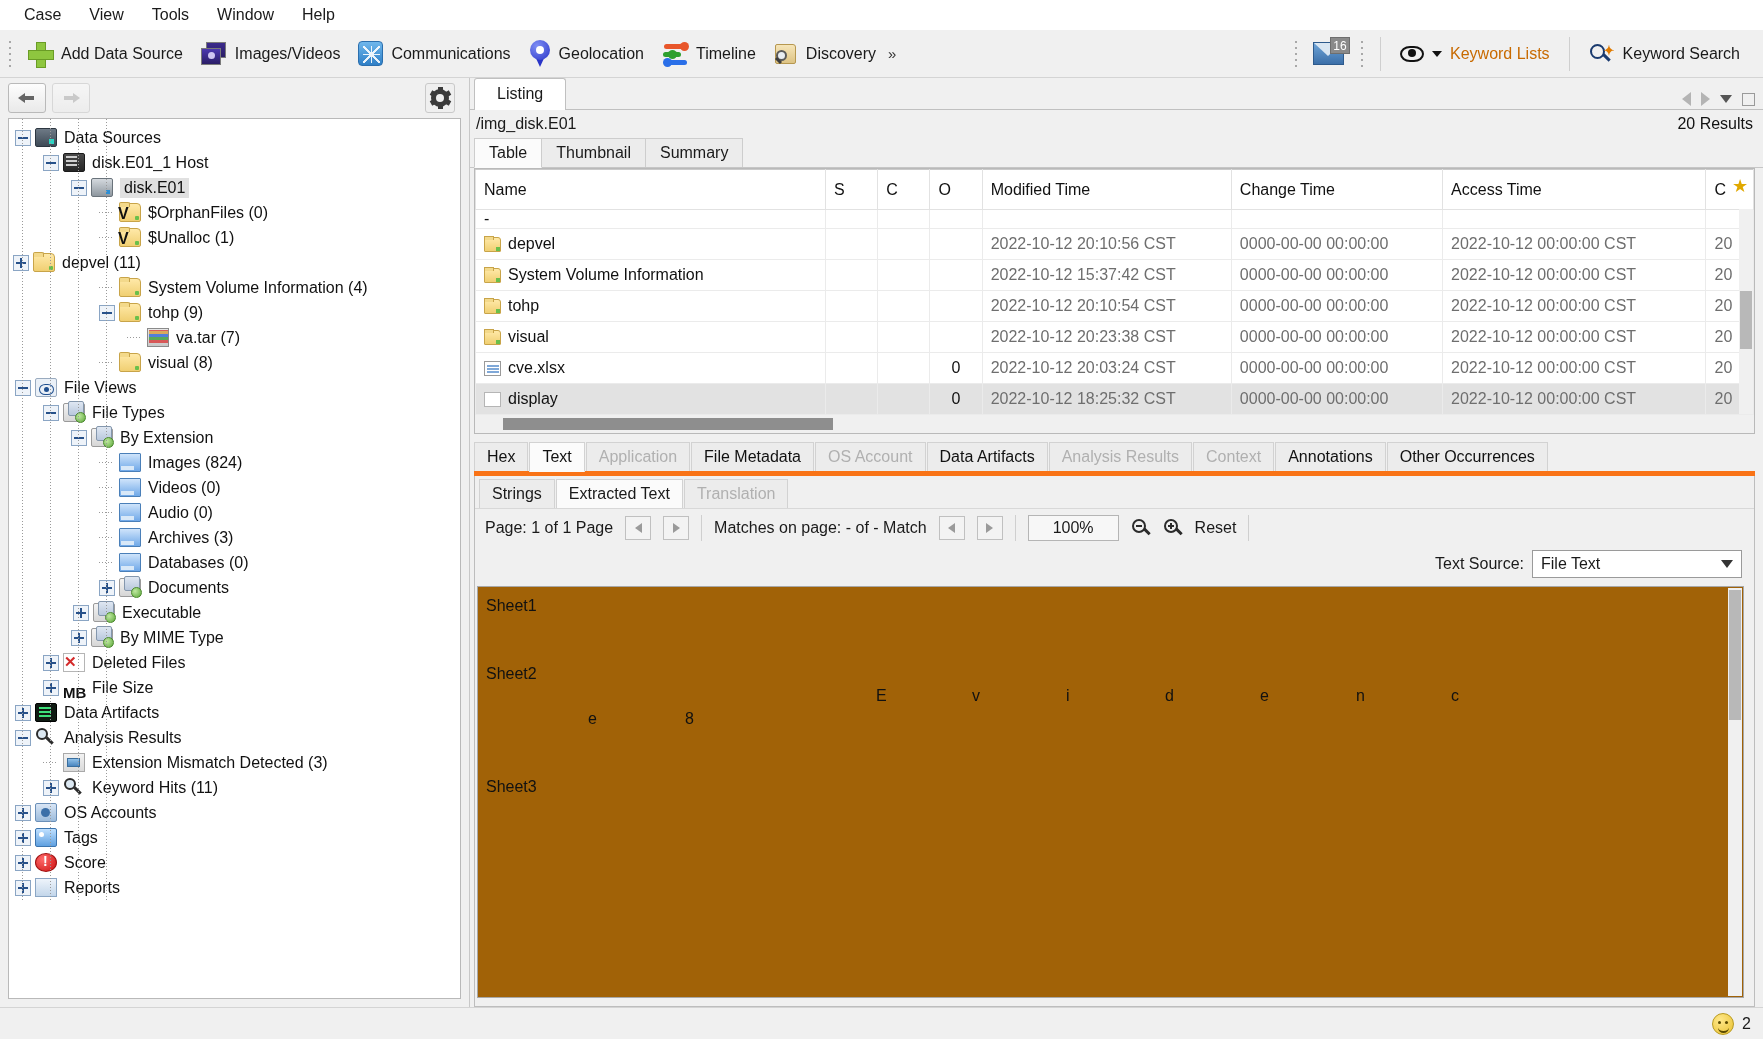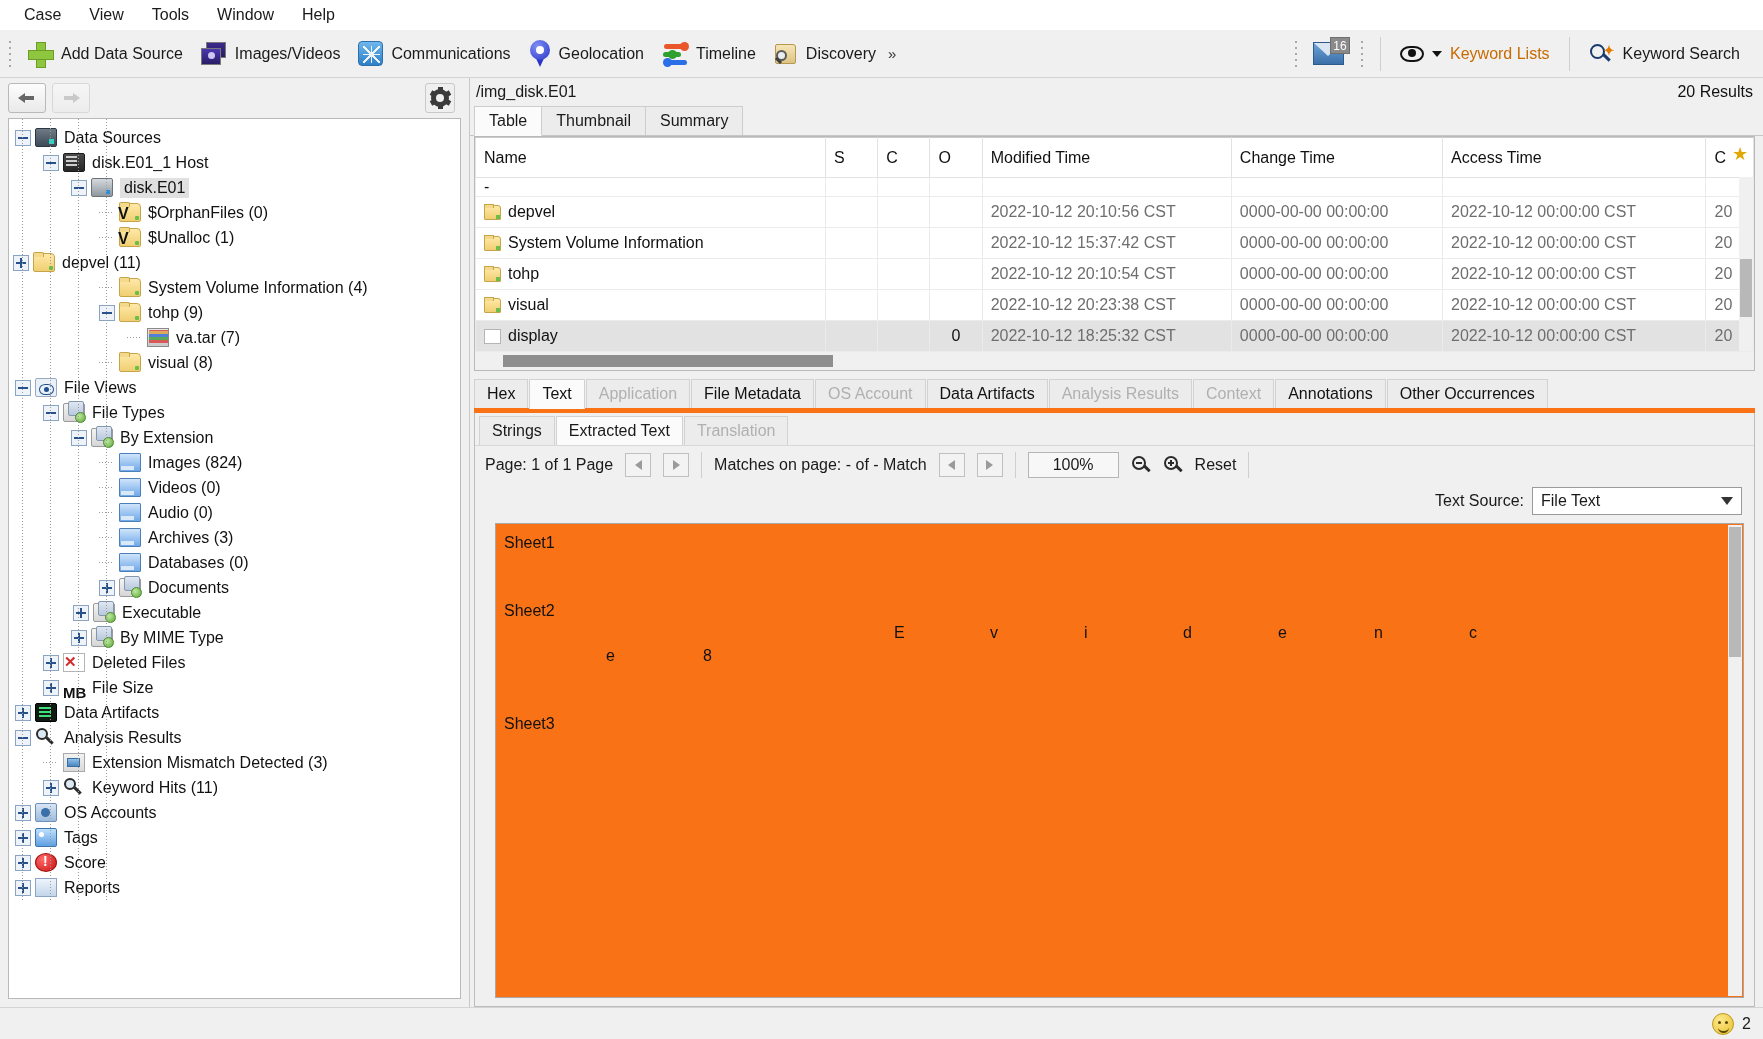--- a/index.html
+++ b/index.html
@@ -303,21 +303,21 @@
   .zicon .hh { position:absolute; left:12px; top:12px; width:8px; height:2.5px; background:#2b2b2b; transform:rotate(45deg); }
   .zicon .mm { position:absolute; left:5px; top:7px; width:6px; height:2px; background:#2b2b2b; }
   .zicon .pp { position:absolute; left:7px; top:5px; width:2px; height:6px; background:#2b2b2b; }
   .vsep { width: 1px; height: 26px; background: #cfcfcf; }
 
   .srcrow { height: 36px; display: flex; align-items: center; justify-content: flex-end;
     gap: 8px; padding: 0 12px; font-size: 16px; }
   .selectbox { width: 210px; border: 1px solid #9a9a9a; background: #ffffff;
     display: flex; align-items: center; justify-content: space-between; padding: 4px 8px; font-size: 16px; }
 
-  .textarea { flex: 1; background: #f97316; border: 1px solid #a8a8a8; margin: 4px 10px 8px 20px;
+  .textarea { flex: 1; background: #a16207; border: 1px solid #a8a8a8; margin: 4px 10px 8px 2px;
     position: relative; overflow: hidden; min-height: 0; }
   .textline { position: absolute; font-size: 16px; color: #111; white-space: pre; }
   .ta-scroll { position: absolute; right: 1px; top: 1px; bottom: 1px; width: 14px; background: #f0f0f0; }
   .ta-scroll .thumb { position: absolute; left: 1px; top: 2px; width: 12px; height: 130px; background: #b8b8b8; }
 
   
   .statusbar { position: absolute; left: 0; right: 0; bottom: 0; height: 32px;
     background: #f0f0f0; border-top: 1px solid #d4d4d4; display: flex; align-items: center;
     justify-content: flex-end; padding-right: 12px; gap: 8px; font-size: 16px; }
   .smiley { width: 22px; height: 22px; border-radius: 50%;
@@ -616,20 +616,30 @@
             <div class="vline" style="left: 13px;"></div>
             <div class="vline" style="left: 41px;"></div>
             <div class="vline" style="left: 69px;"></div>
             <div class="vline" style="left: 97px;"></div>
           </div>
       </div>
     </div>
 
     <div class="rightpanel">
 
+      <div class="listing-tabbar">
+        <div class="ltab-line"></div>
+        <div class="ltab">Listing</div>
+        <div class="ltab-nav">
+          <span class="tri-l"></span>
+          <span class="tri-r"></span>
+          <span class="tri-d"></span>
+          <span class="sqr"></span>
+        </div>
+      </div>
 
       <div class="pathrow">
         <span>/img_disk.E01</span>
         <span class="res">20  Results</span>
       </div>
 
       <div class="subtabbar">
         <div class="stab active">Table</div>
         <div class="stab">Thumbnail</div>
         <div class="stab">Summary</div>
@@ -704,20 +714,30 @@
                 <tr class="">
                   <td class="nm"><span class="cellicon ci-folder"></span><span>visual</span></td>
                   <td style="color: rgb(17, 17, 17); text-align: center;"></td>
                   <td style="color: rgb(17, 17, 17); text-align: center;"></td>
                   <td style="color: rgb(17, 17, 17); text-align: center;"></td>
                   <td>2022-10-12 20:23:38 CST</td>
                   <td>0000-00-00 00:00:00</td>
                   <td>2022-10-12 00:00:00 CST</td>
                   <td>20</td>
                 </tr>
+                <tr class="">
+                  <td class="nm"><span class="cellicon ci-xlsx"></span><span>cve.xlsx</span></td>
+                  <td style="color: rgb(17, 17, 17); text-align: center;"></td>
+                  <td style="color: rgb(17, 17, 17); text-align: center;"></td>
+                  <td style="color: rgb(17, 17, 17); text-align: center;">0</td>
+                  <td>2022-10-12 20:03:24 CST</td>
+                  <td>0000-00-00 00:00:00</td>
+                  <td>2022-10-12 00:00:00 CST</td>
+                  <td>20</td>
+                </tr>
                 <tr class="selrow">
                   <td class="nm"><span class="cellicon ci-file"></span><span>display</span></td>
                   <td style="color: rgb(17, 17, 17); text-align: center;"></td>
                   <td style="color: rgb(17, 17, 17); text-align: center;"></td>
                   <td style="color: rgb(17, 17, 17); text-align: center;">0</td>
                   <td>2022-10-12 18:25:32 CST</td>
                   <td>0000-00-00 00:00:00</td>
                   <td>2022-10-12 00:00:00 CST</td>
                   <td>20</td>
                 </tr>

